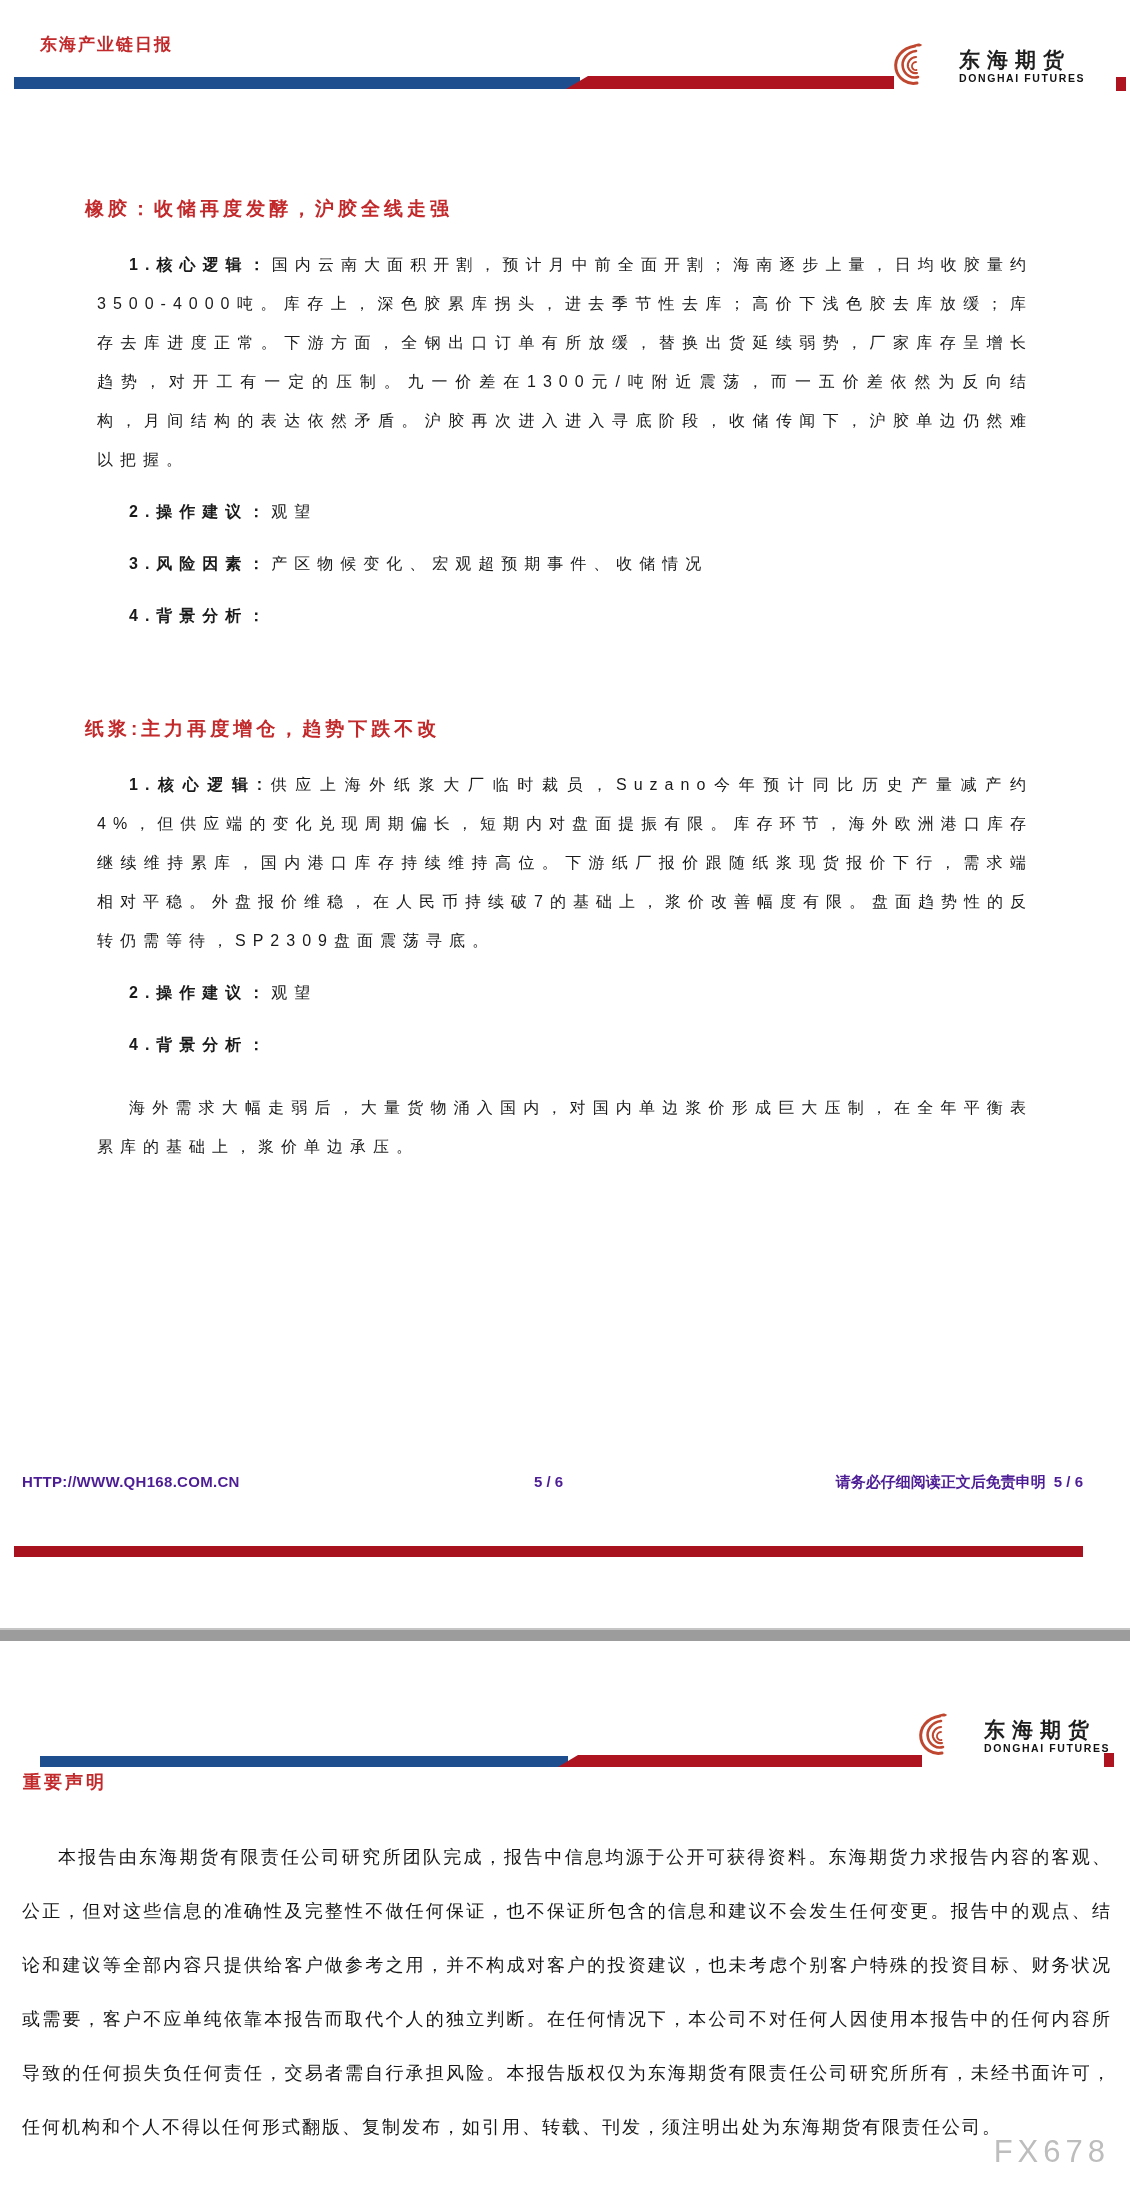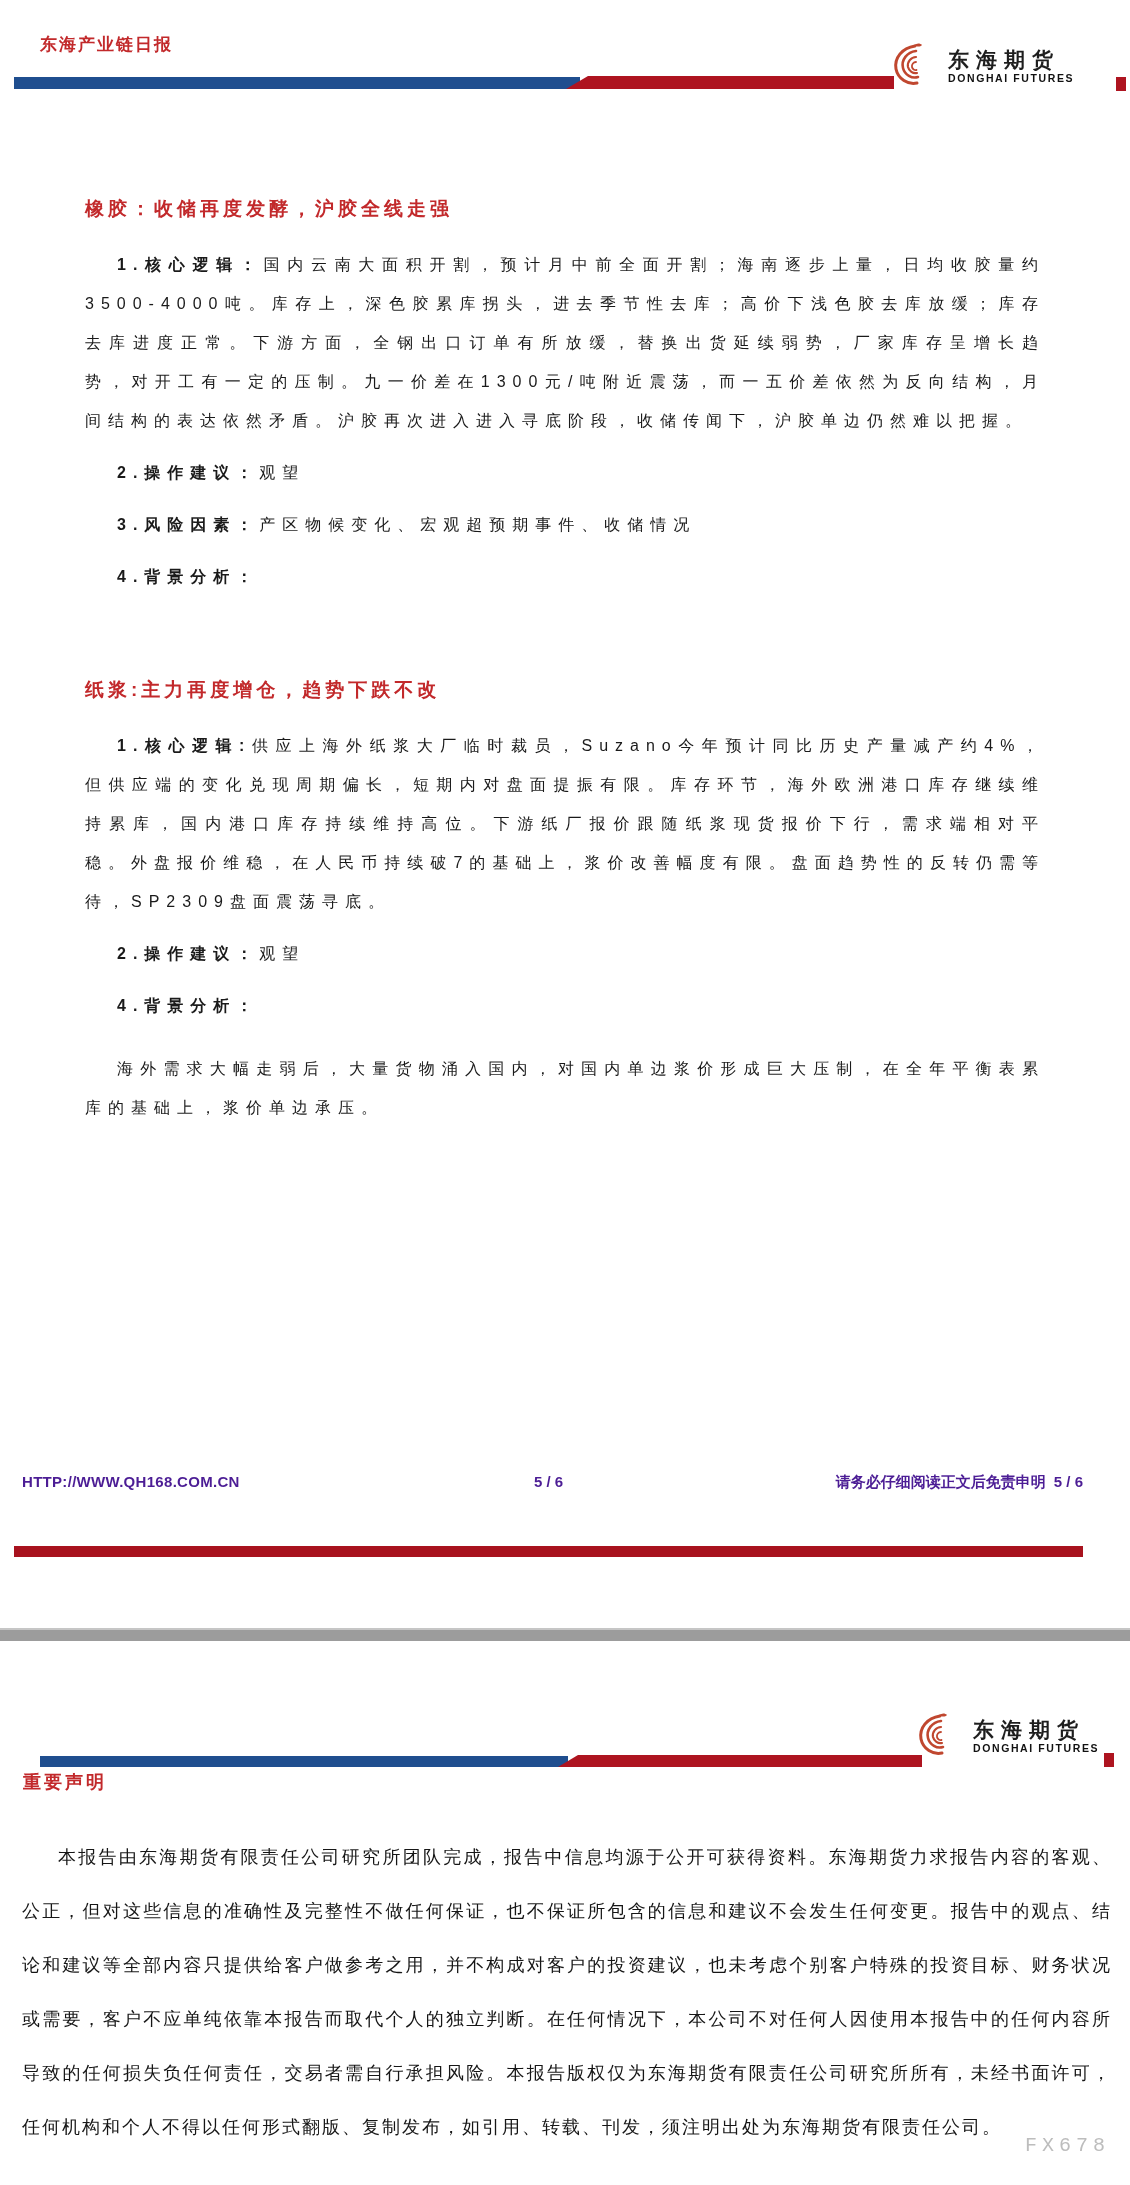--- a/index.html
+++ b/index.html
@@ -9,56 +9,56 @@
   }
   
   .hdr-title{position:absolute;left:40px;top:33px;font-size:17px;font-weight:bold;
     color:#C2292B;letter-spacing:2px;white-space:nowrap}
   .div1-blue{position:absolute;left:14px;top:77px;width:566px;height:12px;background:#1F4E8F}
   .div1-red{position:absolute;left:566px;top:76px;width:328px;height:13px;background:#AE1420;
     clip-path:polygon(22px 0,100% 0,100% 100%,0 100%)}
   .div2-blue{position:absolute;left:40px;top:1756px;width:528px;height:11px;background:#1F4E8F}
   .div2-red{position:absolute;left:558px;top:1755px;width:364px;height:12px;background:#AE1420;
     clip-path:polygon(20px 0,100% 0,100% 100%,0 100%)}
-  .logo{position:absolute;display:flex;align-items:center;gap:12px}
+  .logo{position:absolute;display:flex;align-items:center;gap:23px}
   .logo1{left:888px;top:40px}
   .logo2{left:913px;top:1710px}
   .logo-txt{display:flex;flex-direction:column;justify-content:center}
   .logo-cn{font-size:21px;font-weight:bold;letter-spacing:7px;color:#1e1e1e;line-height:1.15;white-space:nowrap}
   .logo-en{font-size:10.5px;font-weight:bold;letter-spacing:1.6px;color:#111;white-space:nowrap}
   .red-sq{position:absolute;background:#AE1420}
   .sq1{left:1116px;top:77px;width:10px;height:14px}
   .sq2{left:1104px;top:1753px;width:10px;height:14px}
   
   .content{position:absolute;left:85px;top:195px;width:960px;font-size:16px;line-height:39px;
     letter-spacing:7px;text-align:justify}
   .sec-title{text-align:left;color:#C2292B;font-weight:bold;font-size:19px;letter-spacing:4px;
     line-height:28px;margin:0 0 22px 0}
   .sec-title.t2{margin-top:80px}
-  .para,.item,.bg{margin:0;text-indent:2em}
+  .para,.item,.bg{margin:12px;text-indent:2em}
   .item{margin-top:13px}
   .bg{margin-top:24px}
   .lbl{font-weight:bold}
   
   .footer-bar{position:absolute;left:14px;top:1546px;width:1069px;height:11px;background:#A8121E}
   .footer-row{position:absolute;left:14px;top:1468px;width:1069px;height:28px;
     font-weight:bold;font-size:15px;color:#4c1d95}
   .f-url{position:absolute;left:8px;top:5px;letter-spacing:.3px;white-space:nowrap}
   .f-page{position:absolute;left:50%;transform:translateX(-50%);top:5px;white-space:nowrap}
   .f-right{position:absolute;right:0;top:5px;display:flex;gap:8px;white-space:nowrap}
   
   .separator{position:absolute;left:0;top:1628px;width:1130px;height:13px;background:#9c9c9c;
     border-top:2px solid #c6c6c6;box-sizing:border-box}
   
   .imp-title{position:absolute;left:23px;top:1770px;font-size:18px;font-weight:bold;
     color:#C2292B;letter-spacing:3px;white-space:nowrap}
   .disclaimer{position:absolute;left:22px;top:1812px;width:1090px;font-size:18px;line-height:54px;
     letter-spacing:2px;text-align:justify;text-indent:2em;color:#161616}
-  .watermark{position:absolute;right:20px;top:2134px;font-family:Liberation Mono, monospace;
-    font-size:20px;color:#bdbdbd;letter-spacing:5px}
+  .watermark{position:absolute;right:20px;top:2134px;font-family:Liberation Sans, sans-serif;
+    font-size:31px;color:#bdbdbd;letter-spacing:5px}
 </style>
 </head>
 <body>
 
 <div class="hdr-title">东海产业链日报</div>
 
 <div class="logo logo1">
   <span>
     <svg width="48" height="48" viewBox="0 0 48 48">
       <g fill="none" stroke="#C0472F" stroke-linecap="round">

